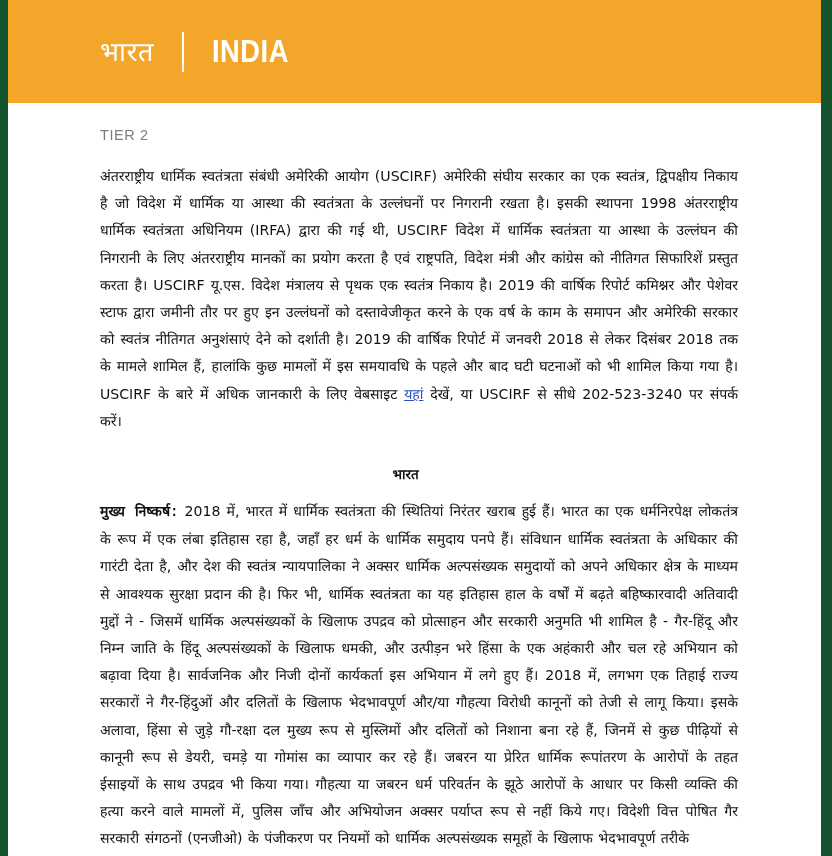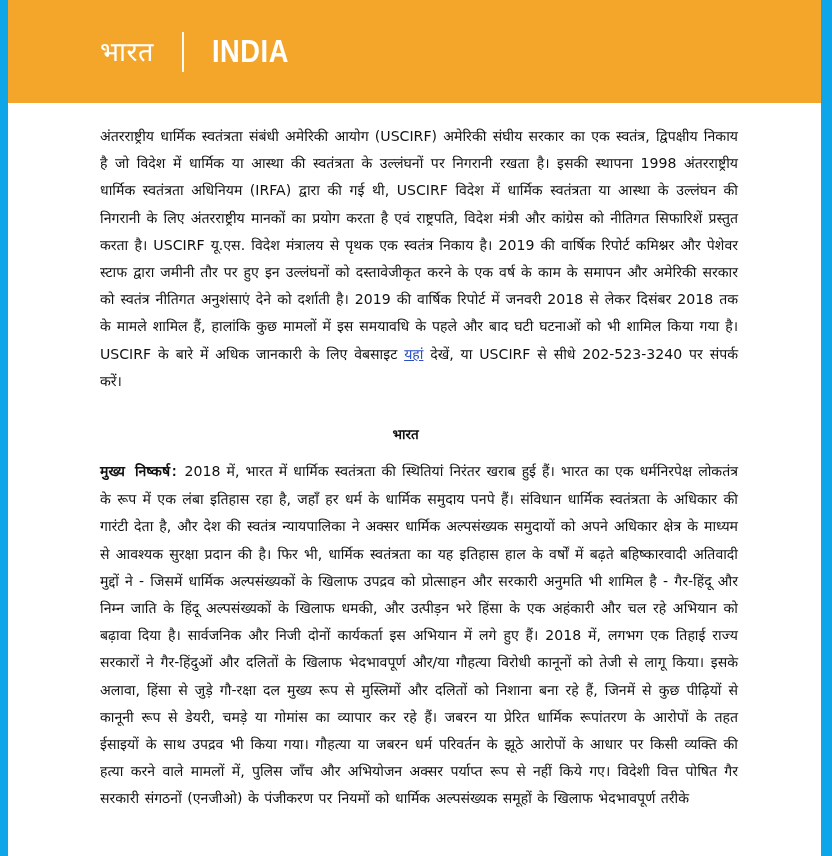--- a/index.html
+++ b/index.html
@@ -12,21 +12,21 @@
     overflow: hidden;
     background: #3c4043;
     font-family: "DejaVu Sans", "Liberation Sans", sans-serif;
   }
 
   
   .viewer {
     position: relative;
     width: 832px;
     height: 856px;
-    background: #0ea5e9;
+    background: #14532d;
     overflow: hidden;
   }
 
   .page {
     position: absolute;
     left: 8px;
     top: 0;
     width: 813px;
     height: 856px;
     background: #ffffff;
@@ -128,20 +128,21 @@
     <div class="banner">
       <div class="banner-inner">
         <span class="banner-hi">भारत</span>
         <span class="banner-divider"></span>
         <span class="banner-en">INDIA</span>
       </div>
     </div>
 
     <div class="doc">
 
+      <div class="tier">TIER 2</div>
 
       <p class="para"><span>अंतरराष्ट्रीय धार्मिक स्वतंत्रता संबंधी अमेरिकी आयोग (USCIRF) अमेरिकी संघीय सरकार का एक स्वतंत्र, द्विपक्षीय निकाय है जो विदेश में धार्मिक या आस्था की स्वतंत्रता के उल्लंघनों पर निगरानी रखता है। इसकी स्थापना 1998 अंतरराष्ट्रीय धार्मिक स्वतंत्रता अधिनियम (IRFA) द्वारा की गई थी, USCIRF विदेश में धार्मिक स्वतंत्रता या आस्था के उल्लंघन की निगरानी के लिए अंतरराष्ट्रीय मानकों का प्रयोग करता है एवं राष्ट्रपति, विदेश मंत्री और कांग्रेस को नीतिगत सिफारिशें प्रस्तुत करता है। USCIRF यू.एस. विदेश मंत्रालय से पृथक एक स्वतंत्र निकाय है। 2019 की वार्षिक रिपोर्ट कमिश्नर और पेशेवर स्टाफ द्वारा जमीनी तौर पर हुए इन उल्लंघनों को दस्तावेजीकृत करने के एक वर्ष के काम के समापन और अमेरिकी सरकार को स्वतंत्र नीतिगत अनुशंसाएं देने को दर्शाती है। 2019 की वार्षिक रिपोर्ट में जनवरी 2018 से लेकर दिसंबर 2018 तक के मामले शामिल हैं, हालांकि कुछ मामलों में इस समयावधि के पहले और बाद घटी घटनाओं को भी शामिल किया गया है। USCIRF के बारे में अधिक जानकारी के लिए वेबसाइट </span><a class="link" href="#">यहां</a><span> देखें, या USCIRF से सीधे 202-523-3240 पर संपर्क करें।</span></p>
 
       <div class="center-head">भारत</div>
 
       <p class="para second"><span class="bold">मुख्य निष्कर्ष:</span><span> 2018 में, भारत में धार्मिक स्वतंत्रता की स्थितियां निरंतर खराब हुई हैं। भारत का एक धर्मनिरपेक्ष लोकतंत्र के रूप में एक लंबा इतिहास रहा है, जहाँ हर धर्म के धार्मिक समुदाय पनपे हैं। संविधान धार्मिक स्वतंत्रता के अधिकार की गारंटी देता है, और देश की स्वतंत्र न्यायपालिका ने अक्सर धार्मिक अल्पसंख्यक समुदायों को अपने अधिकार क्षेत्र के माध्यम से आवश्यक सुरक्षा प्रदान की है। फिर भी, धार्मिक स्वतंत्रता का यह इतिहास हाल के वर्षों में बढ़ते बहिष्कारवादी अतिवादी मुद्दों ने - जिसमें धार्मिक अल्पसंख्यकों के खिलाफ उपद्रव को प्रोत्साहन और सरकारी अनुमति भी शामिल है - गैर-हिंदू और निम्न जाति के हिंदू अल्पसंख्यकों के खिलाफ धमकी, और उत्पीड़न भरे हिंसा के एक अहंकारी और चल रहे अभियान को बढ़ावा दिया है। सार्वजनिक और निजी दोनों कार्यकर्ता इस अभियान में लगे हुए हैं। 2018 में, लगभग एक तिहाई राज्य सरकारों ने गैर-हिंदुओं और दलितों के खिलाफ भेदभावपूर्ण और/या गौहत्या विरोधी कानूनों को तेजी से लागू किया। इसके अलावा, हिंसा से जुड़े गौ-रक्षा दल मुख्य रूप से मुस्लिमों और दलितों को निशाना बना रहे हैं, जिनमें से कुछ पीढ़ियों से कानूनी रूप से डेयरी, चमड़े या गोमांस का व्यापार कर रहे हैं। जबरन या प्रेरित धार्मिक रूपांतरण के आरोपों के तहत ईसाइयों के साथ उपद्रव भी किया गया। गौहत्या या जबरन धर्म परिवर्तन के झूठे आरोपों के आधार पर किसी व्यक्ति की हत्या करने वाले मामलों में, पुलिस जाँच और अभियोजन अक्सर पर्याप्त रूप से नहीं किये गए। विदेशी वित्त पोषित गैर सरकारी संगठनों (एनजीओ) के पंजीकरण पर नियमों को धार्मिक अल्पसंख्यक समूहों के खिलाफ भेदभावपूर्ण तरीके</span></p>
 
     </div>
   </div>
 </div>

